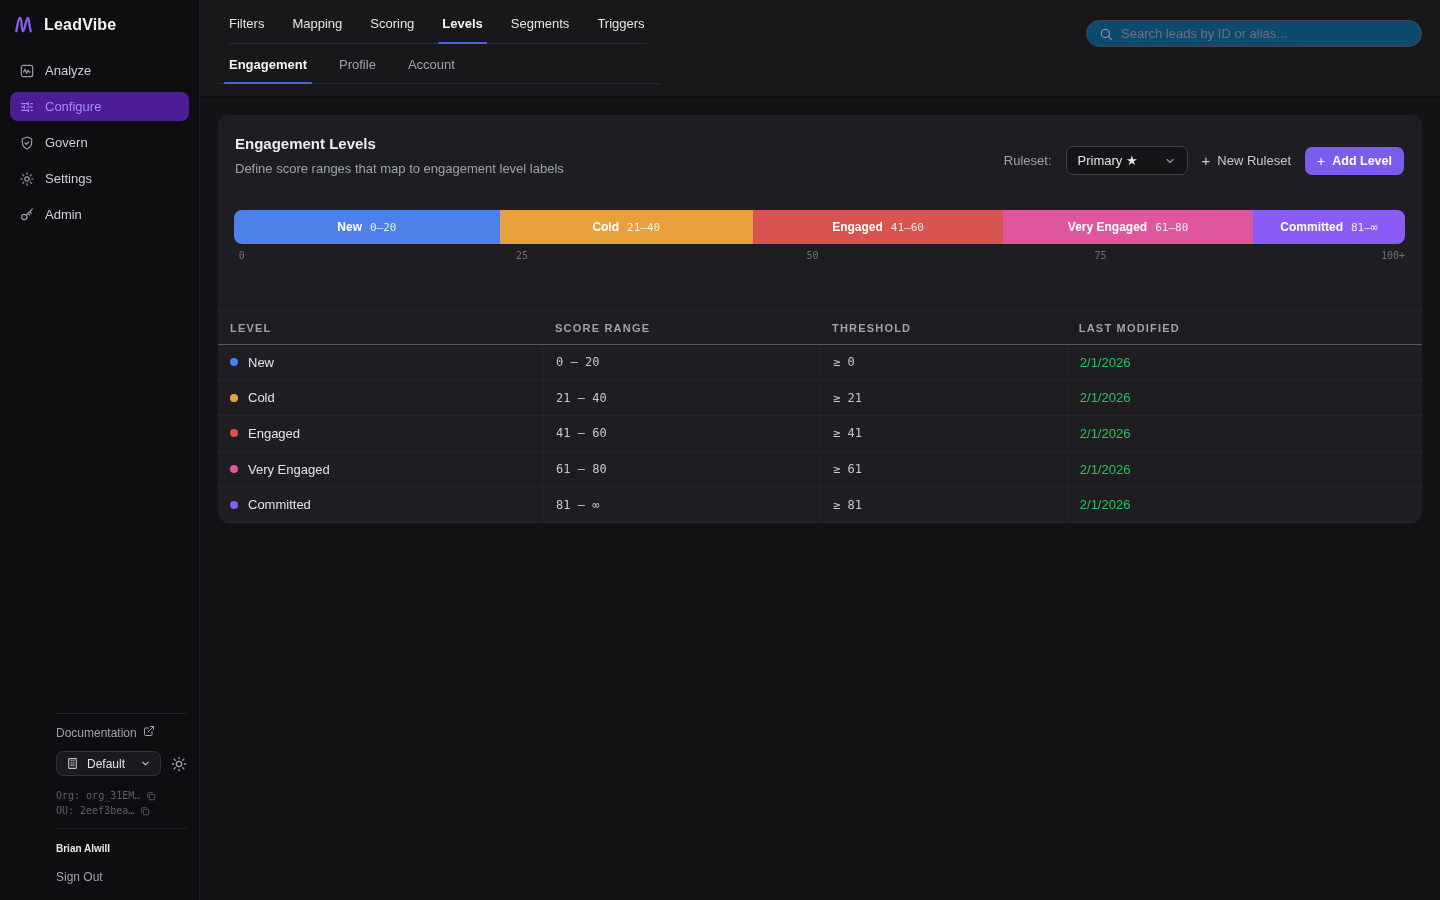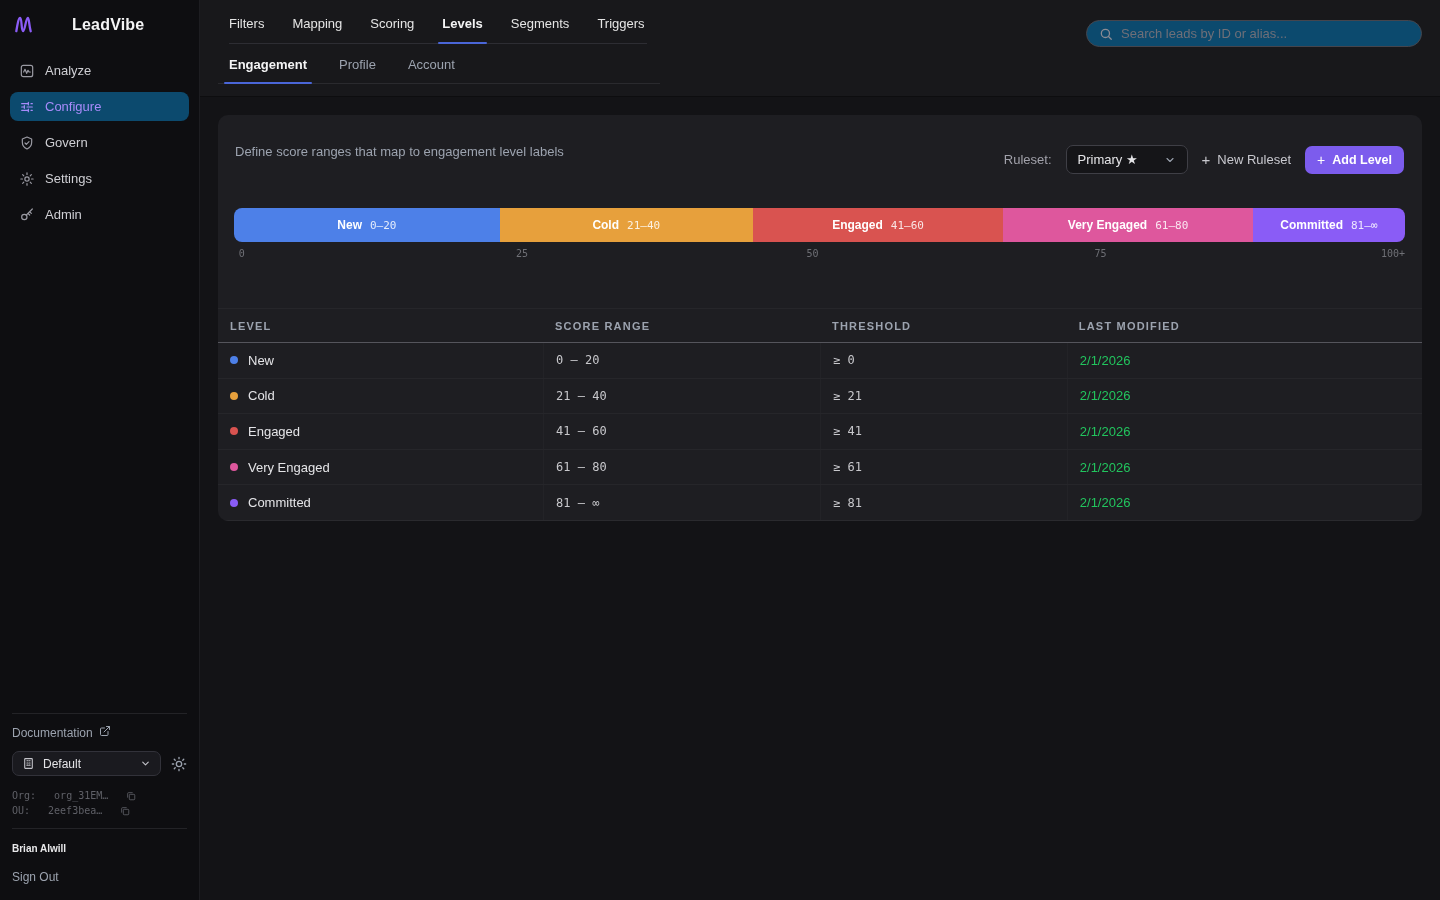--- a/index.html
+++ b/index.html
@@ -6,39 +6,39 @@
   html,body { width:1440px; height:900px; overflow:hidden; background:#131316;
     font-family:"Liberation Sans", sans-serif; -webkit-font-smoothing:antialiased; }
   .mono { font-family:"DejaVu Sans Mono", monospace; }
   .app { display:flex; width:1440px; height:900px; }
 
   
   .sidebar { width:200px; flex:0 0 200px; background:#0e0e11; border-right:1px solid #1d1d21;
     display:flex; flex-direction:column; }
   .logo { display:flex; align-items:center; gap:9px; padding:13px 12px 12px 12px; }
   .logo-mark svg { display:block; }
-  .logo-text { color:#f4f4f5; font-size:16px; font-weight:bold; letter-spacing:.2px;margin-left:28px; }
+  .logo-text { color:#f4f4f5; font-size:16px; font-weight:bold; letter-spacing:.2px; }
   .side-nav { padding:8px 10px 0 10px; display:flex; flex-direction:column; gap:7px; }
   .nav-item { display:flex; align-items:center; gap:10px; height:29px; padding:0 9px;
     border-radius:8px; color:#cfcfd4; font-size:13px; cursor:pointer; }
   .nav-item svg { color:#9a9aa3; }
-  .nav-item.active { background:#0c4a6e; color:#a78bfa;align-items:center; }
+  .nav-item.active { background:#4c1d95; color:#a78bfa;align-items:center; }
   .nav-item.active svg { color:#a78bfa; }
-  .side-footer { margin-top:auto; padding:0 12px 16px 12px; }
+  .side-footer { margin-top:auto; padding:0 12px 16px 12px;margin-left:44px; }
   .divider { height:1px; background:#232327; margin:0 0 10px 0; }
   .doc-row { display:flex; align-items:center; gap:6px; color:#9ca3af; font-size:12px;
     padding:1px 0 11px 0; cursor:pointer; }
   .env-row { display:flex; align-items:center; gap:10px; padding-bottom:12px; }
   .env-select { flex:1; display:flex; align-items:center; gap:8px; height:25px; padding:0 9px;
     background:#1a1a1f; border:1px solid #32323a; border-radius:7px; color:#e4e4e7;
     font-size:12px; cursor:pointer; }
   .env-select .chev { margin-left:auto; color:#9ca3af; display:flex; }
   .env-select svg { color:#c3c3c9; }
   .sun-btn { color:#9ca3af; display:flex; cursor:pointer; }
-  .id-line { display:flex; align-items:center; gap:18px; color:#5f6067; font-size:10px;
+  .id-line { display:flex; align-items:center; gap:6px; color:#5f6067; font-size:10px;
     padding:2px 0; }
   .id-line .copy { color:#5f6067; display:flex; cursor:pointer; }
   .side-footer .divider2 { height:1px; background:#232327; margin:10px 0 14px 0; }
   .user-name { color:#e8e8ea; font-size:10px; font-weight:bold; padding-bottom:16px; }
   .sign-out { color:#9ca3af; font-size:12px; cursor:pointer; }
 
   
   .main { flex:1; display:flex; flex-direction:column; min-width:0; }
   .topbar { position:relative; height:97px; background:#18181b; border-bottom:1px solid #0d0d0f; }
   .tabs-row { display:inline-flex; gap:28px; margin-left:29px; padding-top:16px;
@@ -257,20 +257,21 @@
             </svg>
         </span>
         <input type="text" placeholder="Search leads by ID or alias..." style="">
       </div>
     </div>
 
     <div class="content">
       <section class="panel">
         <div class="panel-head">
           <div>
+            <div class="panel-title">Engagement Levels</div>
             <div class="panel-sub">Define score ranges that map to engagement level labels</div>
           </div>
           <div class="ruleset-ctl">
             <span class="ruleset-label">Ruleset:</span>
             <div class="ruleset-select">
               <span>Primary ★</span>
               <span class="chev">
                 <svg width="12" height="12" viewBox="0 0 24 24" fill="none" stroke="currentColor" stroke-width="2.2" stroke-linecap="round" stroke-linejoin="round">
                     <path d="M6 9l6 6 6-6"></path>
                   </svg>

